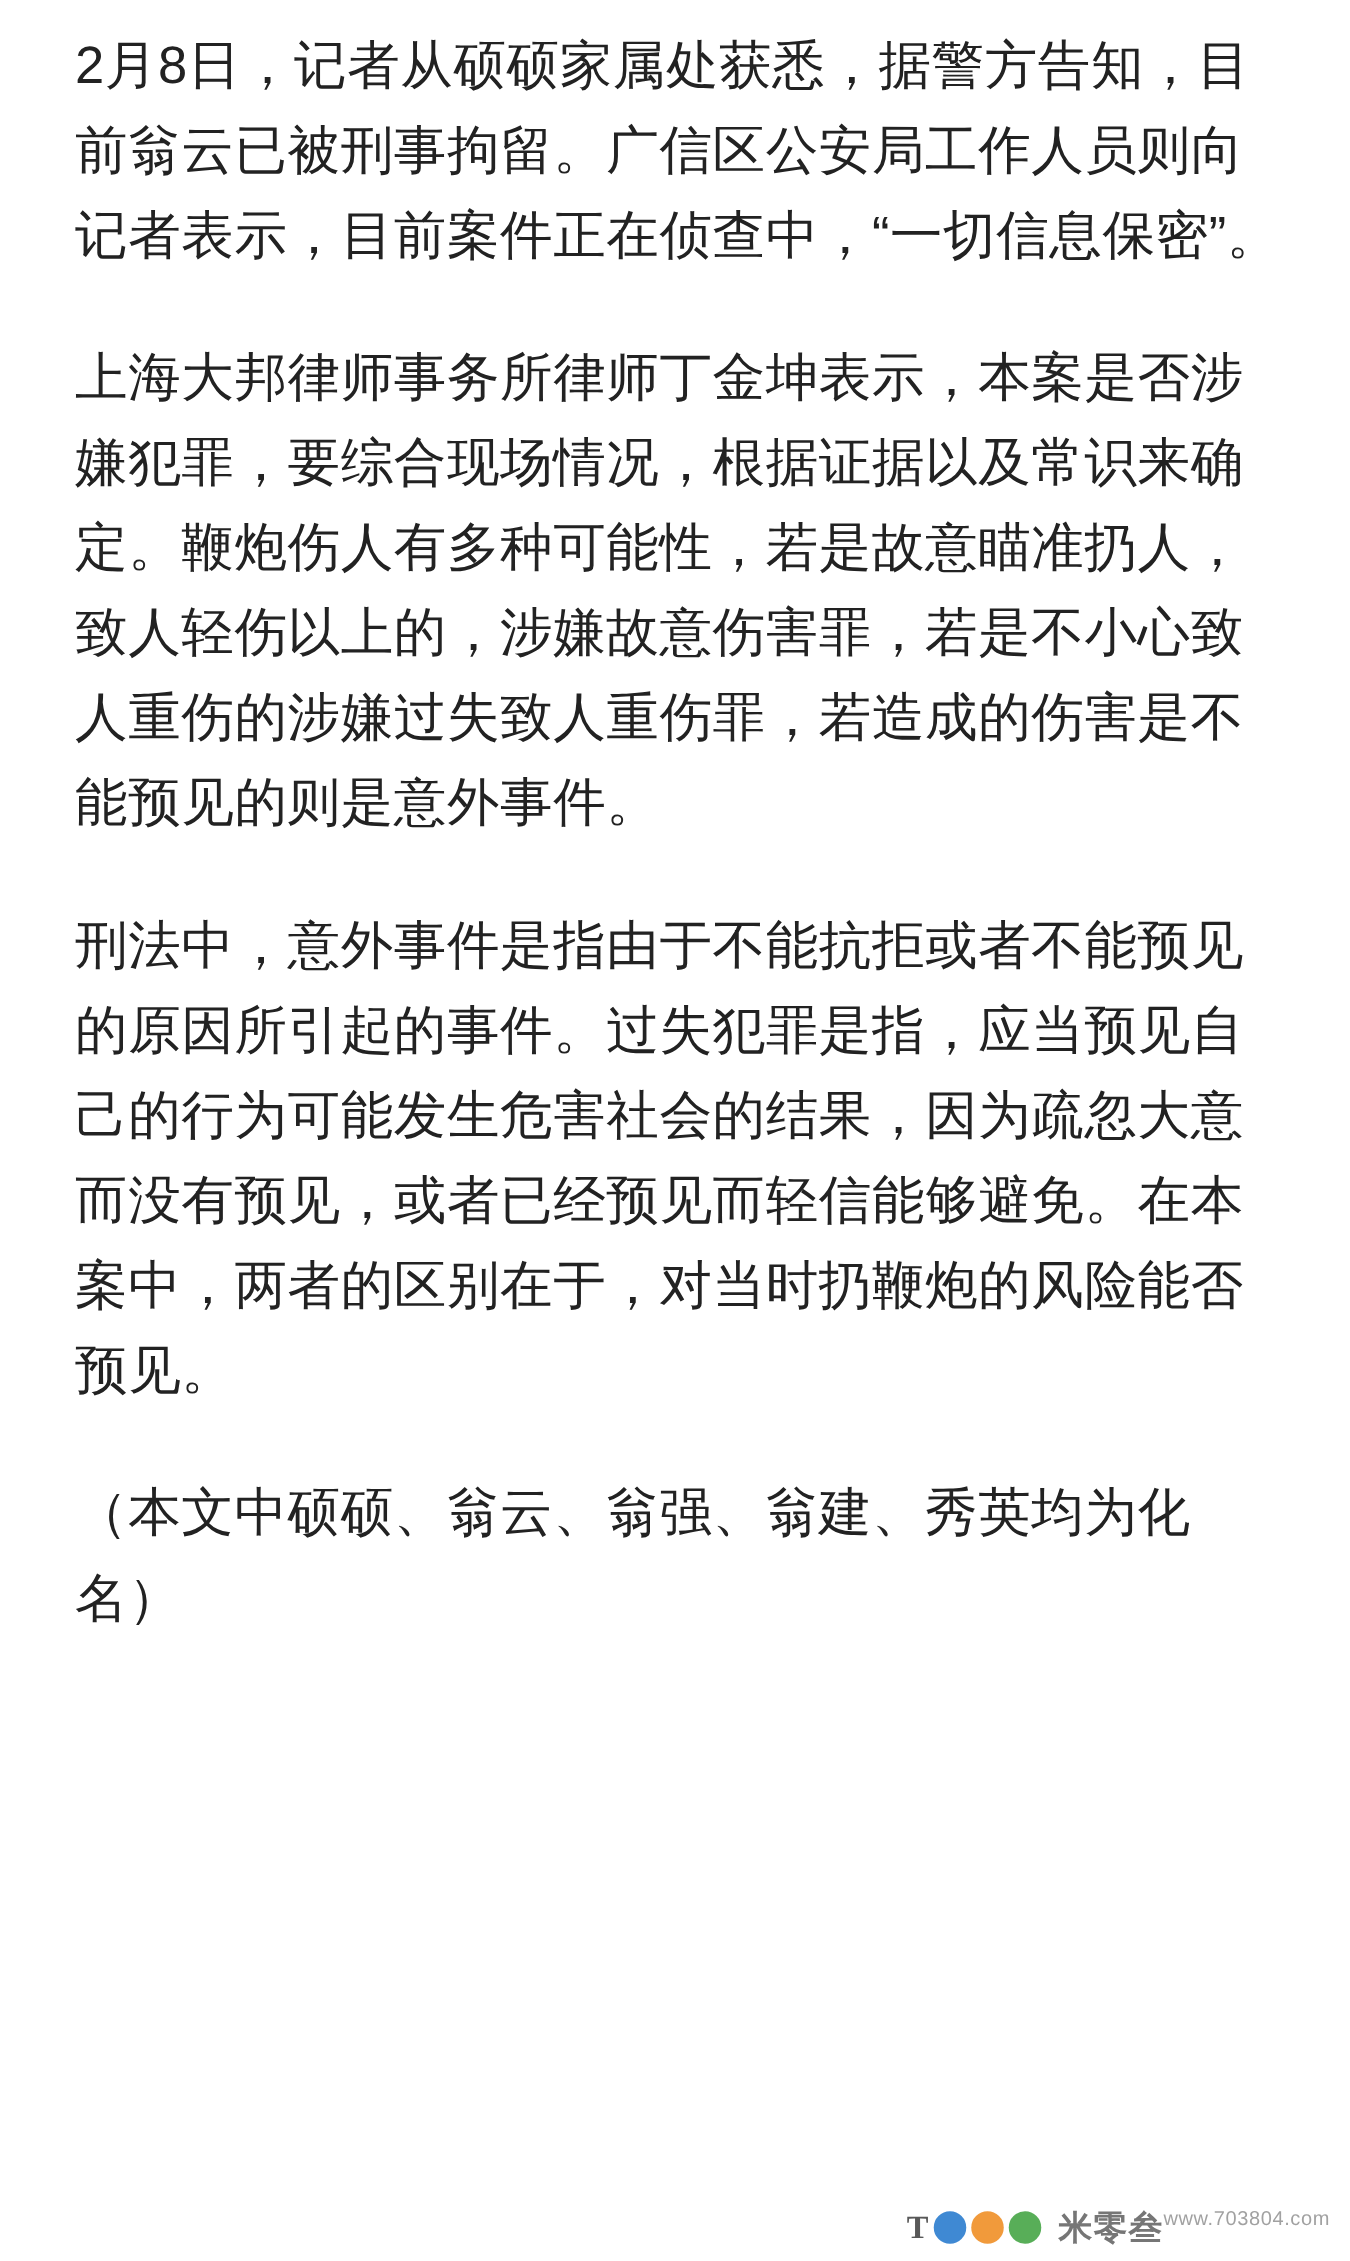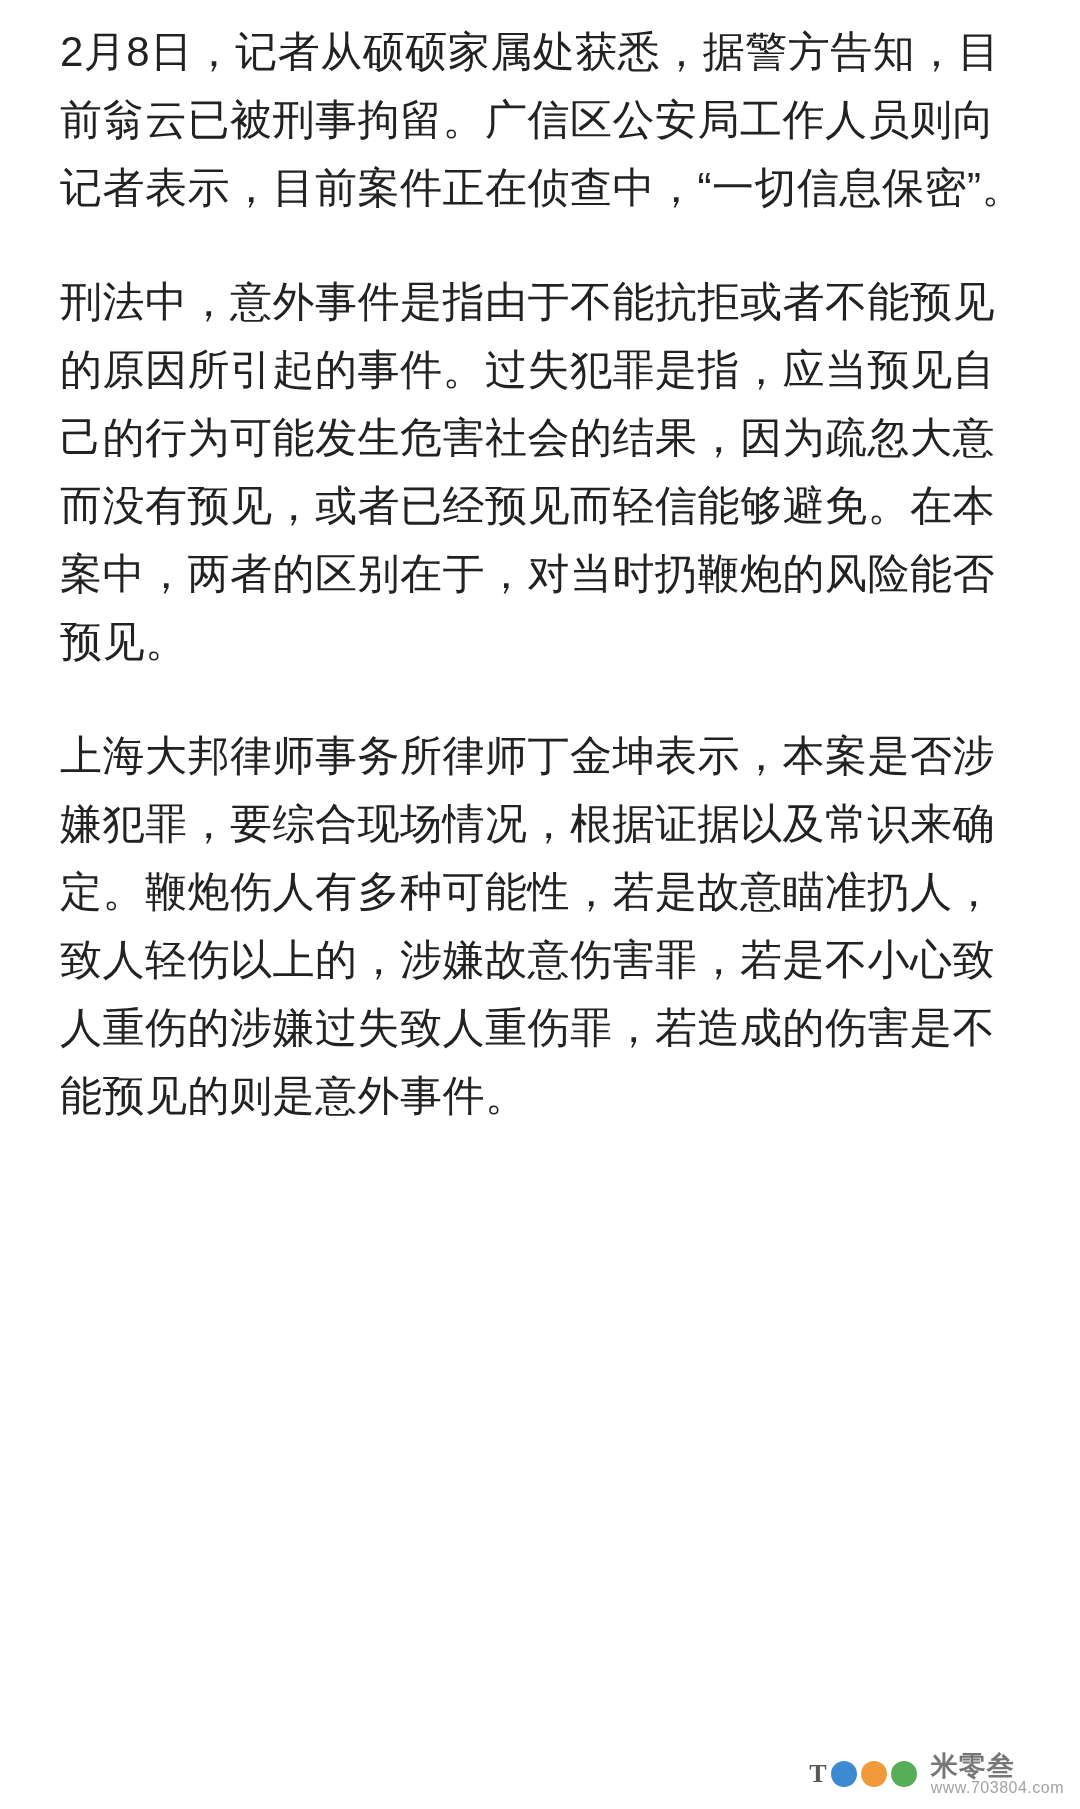--- a/index.html
+++ b/index.html
@@ -62,42 +62,42 @@
     width: 26px;
     height: 26px;
     border-radius: 50%;
     margin: 0 2px;
   }
   .wm-dot.blue { background: #2f7fd0; }
   .wm-dot.orange { background: #f0922b; }
   .wm-dot.green { background: #4aa84a; }
   .wm-text-group {
     display: flex;
-    flex-direction: column;
     line-height: 1.05;
   }
   .wm-name {
     font-size: 27px;
     color: #6b6b6b;
     font-weight: bold;
     letter-spacing: 1px;
   }
   .wm-url {
     font-size: 16px;
     color: #9a9a9a;
     letter-spacing: 0.5px;
   }
 </style>
 </head>
 <body>
 
 <div class="article">
   <p class="para">2月8日，记者从硕硕家属处获悉，据警方告知，目前翁云已被刑事拘留。广信区公安局工作人员则向记者表示，目前案件正在侦查中，“一切信息保密”。</p>
+  <p class="para">上海大邦律师事务所律师丁金坤表示，本案是否涉嫌犯罪，要综合现场情况，根据证据以及常识来确定。鞭炮伤人有多种可能性，若是故意瞄准扔人，致人轻伤以上的，涉嫌故意伤害罪，若是不小心致人重伤的涉嫌过失致人重伤罪，若造成的伤害是不能预见的则是意外事件。</p>
   <p class="para">刑法中，意外事件是指由于不能抗拒或者不能预见的原因所引起的事件。过失犯罪是指，应当预见自己的行为可能发生危害社会的结果，因为疏忽大意而没有预见，或者已经预见而轻信能够避免。在本案中，两者的区别在于，对当时扔鞭炮的风险能否预见。</p>
-  <p class="para">上海大邦律师事务所律师丁金坤表示，本案是否涉嫌犯罪，要综合现场情况，根据证据以及常识来确定。鞭炮伤人有多种可能性，若是故意瞄准扔人，致人轻伤以上的，涉嫌故意伤害罪，若是不小心致人重伤的涉嫌过失致人重伤罪，若造成的伤害是不能预见的则是意外事件。</p>
+  <p class="para para-indent">（本文中硕硕、翁云、翁强、翁建、秀英均为化名）</p>
 </div>
 
 <div class="watermark">
   <div class="wm-badge">
     <span class="wm-t">T</span>
     <span class="wm-dot blue"></span>
     <span class="wm-dot orange"></span>
     <span class="wm-dot green"></span>
   </div>
   <div class="wm-text-group">

